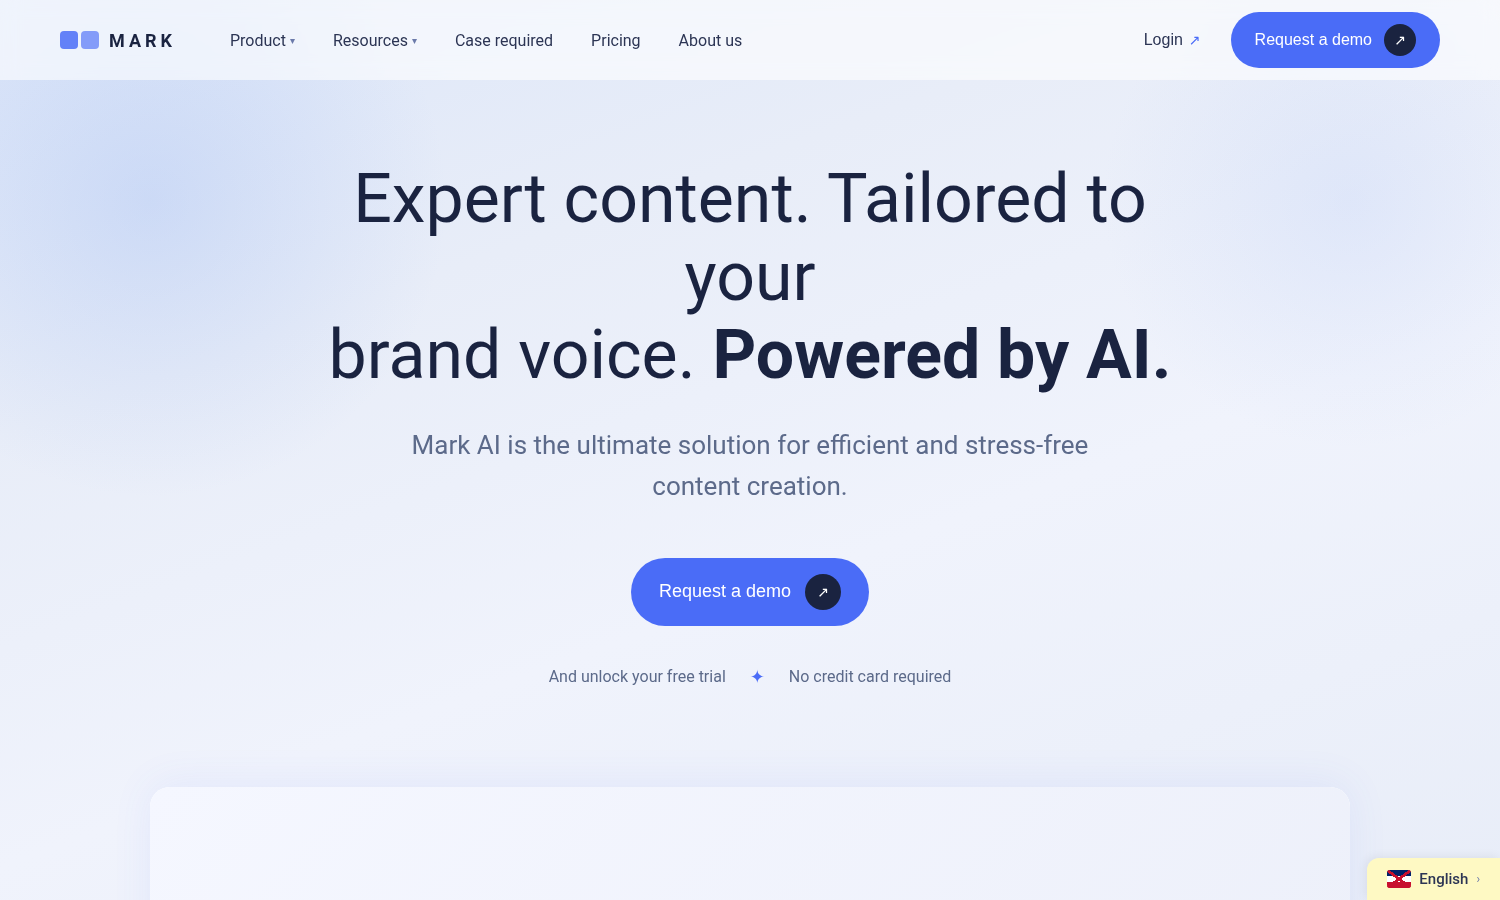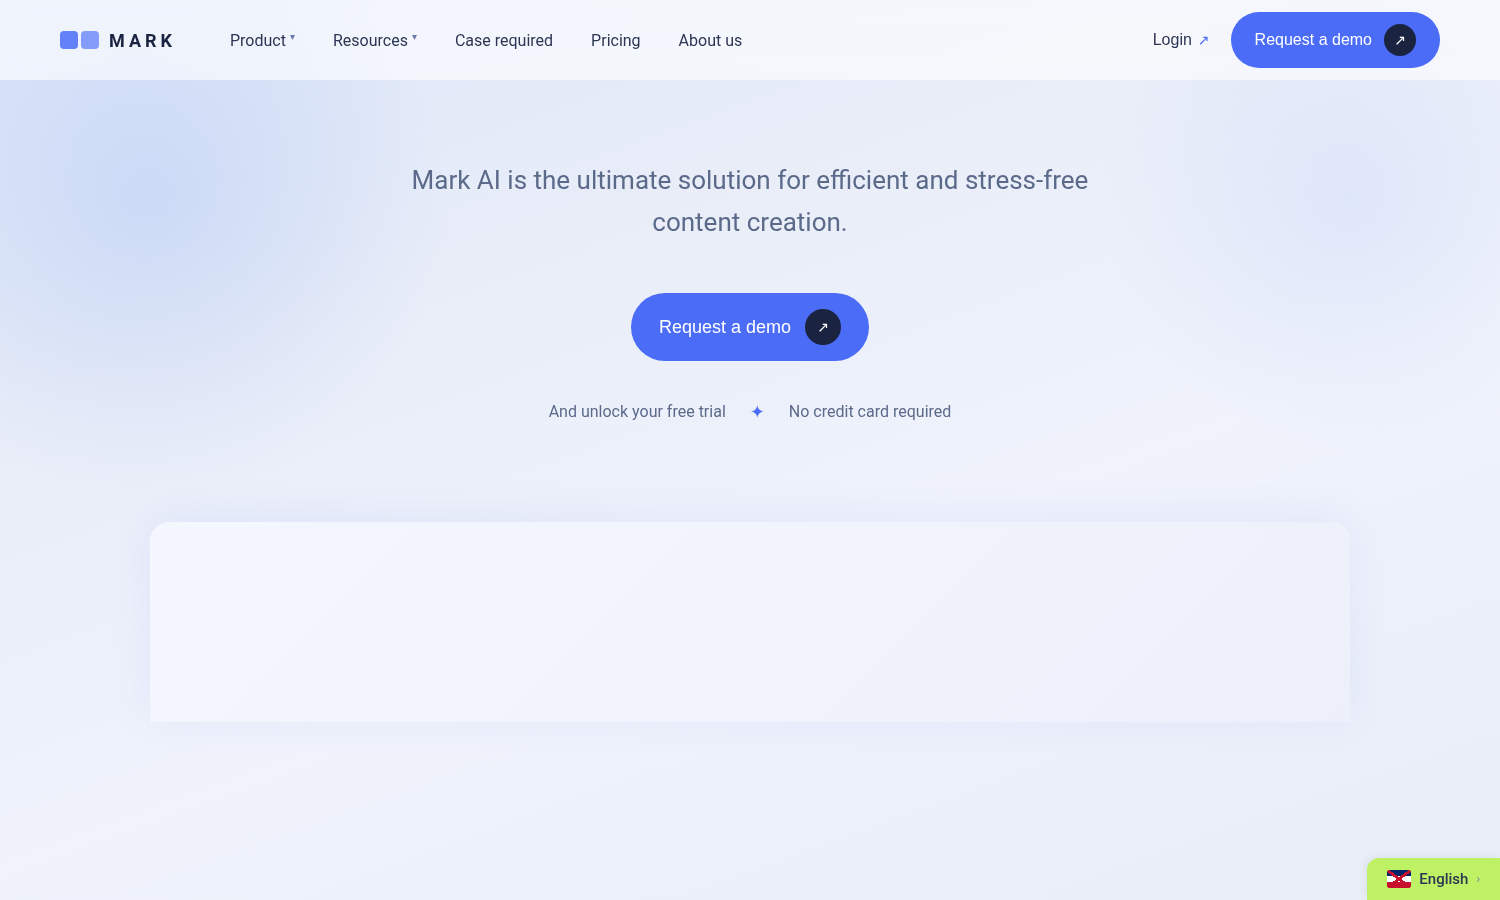--- a/index.html
+++ b/index.html
@@ -107,34 +107,35 @@
       gap: 10px;
     }
 
     .nav-link {
       font-size: 16px;
       color: #2c3554;
       cursor: pointer;
       padding: 8px 14px;
       border-radius: 8px;
       display: flex;
+      align-items: center;
       gap: 4px;
       transition: background 0.2s;
       text-decoration: none;
     }
 
     .nav-link .chevron {
       font-size: 10px;
       color: #6b7aaa;
     }
 
     .nav-right {
       display: flex;
       align-items: center;
-      gap: 7px;
+      gap: 16px;
     }
 
     .login-btn {
       display: flex;
       align-items: center;
       gap: 6px;
       font-size: 16px;
       color: #2c3554;
       cursor: pointer;
       padding: 8px 14px;
@@ -270,21 +271,21 @@
 
     
     .lang-selector {
       position: fixed;
       bottom: 0;
       right: 0;
       display: flex;
       align-items: center;
       gap: 8px;
       padding: 12px 20px;
-      background: #bef264;
+      background: #fef9c3;
       border-top-left-radius: 12px;
       box-shadow: -2px -2px 10px rgba(0,0,0,0.06);
       cursor: pointer;
       z-index: 100;
     }
 
     .flag-icon {
       width: 24px;
       height: 18px;
       border-radius: 3px;
@@ -358,20 +359,24 @@
       <span class="login-arrow">↗</span>
     </button>
     <button class="request-demo-btn">
       <span>Request a demo</span>
       <span class="arrow-circle">↗</span>
     </button>
   </div>
 </nav>
 
 <section class="hero">
+  <h1 class="hero-title">
+    <span>Expert content. Tailored to your</span><br>
+    <span>brand voice. </span><strong>Powered by AI.</strong>
+  </h1>
 
   <p class="hero-subtitle">
     <span>Mark AI is the ultimate solution for efficient and stress-free content creation.</span><br>
   </p>
 
   <button class="hero-cta-btn">
     <span>Request a demo</span>
     <span class="arrow-circle">↗</span>
   </button>
 

